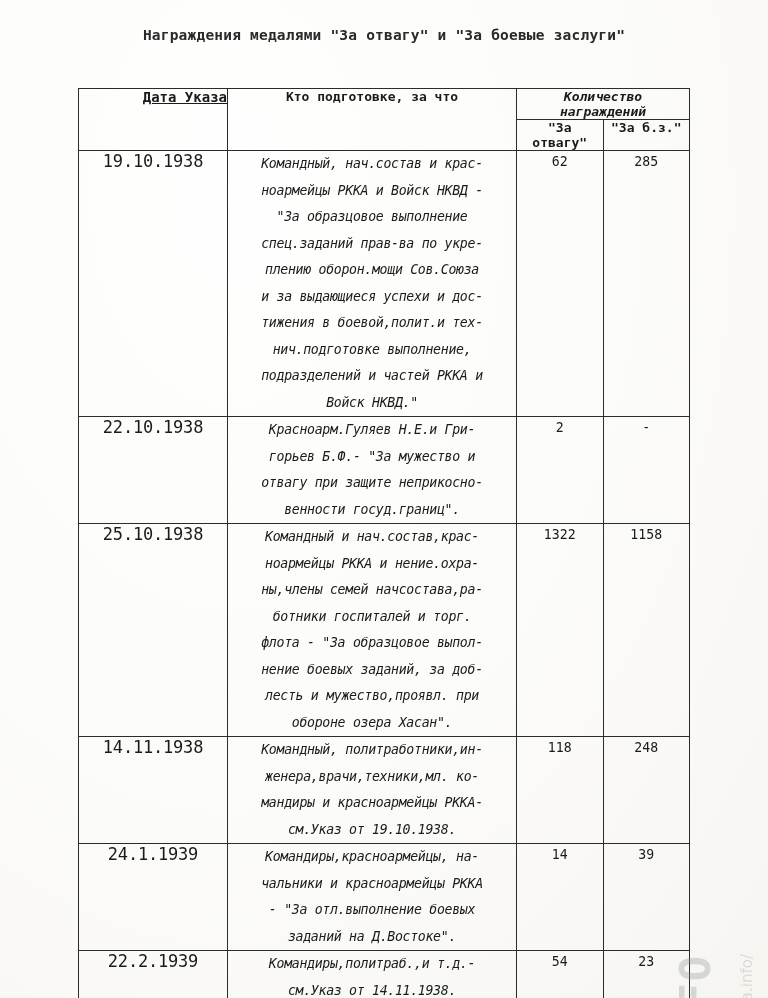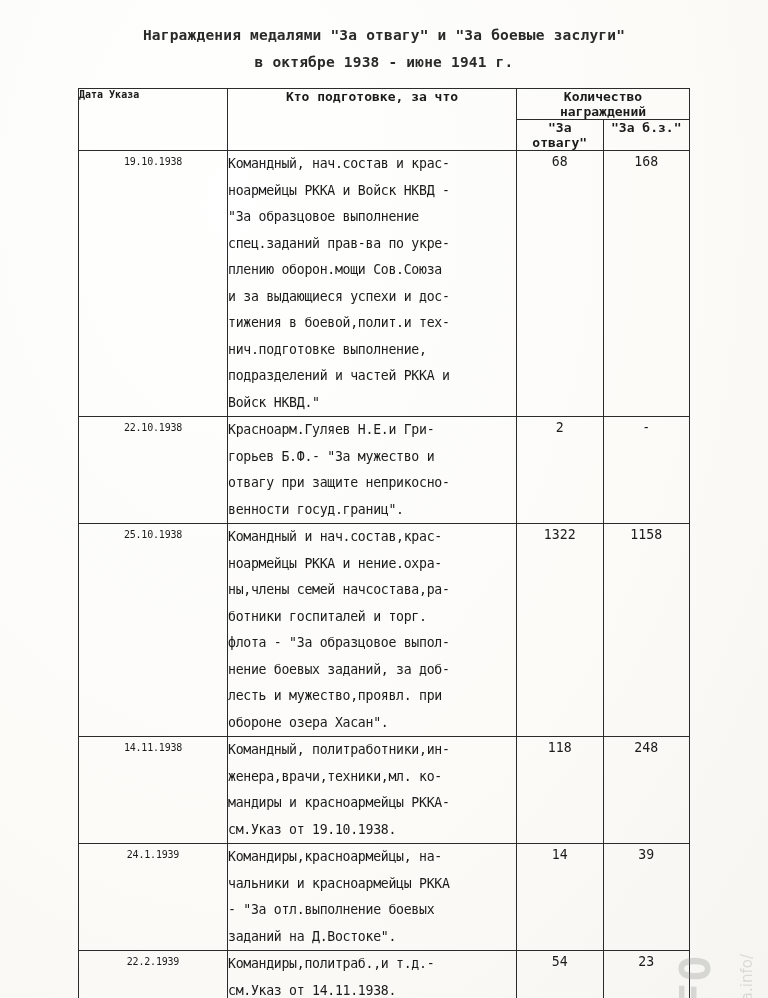--- a/index.html
+++ b/index.html
@@ -55,63 +55,66 @@
     width: 612px;
     table-layout: fixed;
   }
   table.main td, table.main th {
     border: 1.6px solid #2b2b2b;
     vertical-align: top;
     padding: 0;
   }
   .hdr-date {
     width: 148px;
-    text-align: left;
-    font-size: 10px;
+    text-align: right;
+    font-size: 14px;
     font-weight: bold;
     padding: 10px 2px 10px 2px;
     vertical-align: middle;
+    text-decoration: underline;
   }
   .hdr-who {
     width: 288px;
     text-align: center;
     font-size: 13px;
     font-weight: bold;
     padding: 10px 2px 10px 2px;
     vertical-align: middle;
   }
   .hdr-count {
     text-align: center;
     font-size: 13px;
     font-weight: bold;
     padding: 6px 2px 5px 2px;
+    font-style: italic;
   }
   .hdr-sub {
     text-align: center;
     font-size: 13px;
     font-weight: bold;
     padding: 6px 2px 5px 2px;
   }
   .col-otv { width: 92px; }
   .col-bz  { width: 84px; }
 
   td.cell-date {
     text-align: center;
-    font-size: 10px;
+    font-size: 17px;
     padding: 12px 4px 6px 4px;
     line-height: 21px;
     letter-spacing: -0.2px;
     margin-top: 31px;
   }
   td.cell-who {
     font-size: 13.2px;
     padding: 11px 6px 7px 9px;
     line-height: 26.5px;
     letter-spacing: -0.3px;
-    text-align: left;
+    text-align: center;
+    font-style: italic;
   }
   td.cell-num {
     text-align: center;
     font-size: 13.2px;
     padding: 12px 4px 6px 4px;
     line-height: 21px;
   }
   .who-line { display: block; white-space: nowrap; }
 
   
@@ -150,21 +153,20 @@
   }
 </style>
 </head>
 <body>
 
 <div class="page">
   <div class="paper-tone"></div>
 
   <div class="title-block">
     <div class="title-line">Награждения медалями "За отвагу" и "За боевые заслуги"</div>
-    <div class="title-line">в октябре 1938 - июне 1941 г.</div>
   </div>
 
   <div class="table-wrap">
     <table class="main">
       <thead>
         <tr>
           <th class="hdr-date" rowspan="2">Дата Указа</th>
           <th class="hdr-who" rowspan="2">Кто подготовке, за что</th>
           <th class="hdr-count" colspan="2">Количество награждений</th>
         </tr>
@@ -181,22 +183,22 @@
               <span class="who-line">ноармейцы РККА и Войск НКВД -</span>
               <span class="who-line">"За образцовое выполнение</span>
               <span class="who-line">спец.заданий прав-ва по укре-</span>
               <span class="who-line">плению оборон.мощи Сов.Союза</span>
               <span class="who-line">и за выдающиеся успехи и дос-</span>
               <span class="who-line">тижения в боевой,полит.и тех-</span>
               <span class="who-line">нич.подготовке выполнение,</span>
               <span class="who-line">подразделений и частей РККА и</span>
               <span class="who-line">Войск НКВД."</span>
             </td>
-            <td class="cell-num col-otv">68</td>
-            <td class="cell-num col-bz">168</td>
+            <td class="cell-num col-otv">62</td>
+            <td class="cell-num col-bz">285</td>
           </tr>
           <tr>
             <td class="cell-date">22.10.1938</td>
             <td class="cell-who">
               <span class="who-line">Красноарм.Гуляев Н.Е.и Гри-</span>
               <span class="who-line">горьев Б.Ф.- "За мужество и</span>
               <span class="who-line">отвагу при защите неприкосно-</span>
               <span class="who-line">венности госуд.границ".</span>
             </td>
             <td class="cell-num col-otv">2</td>

